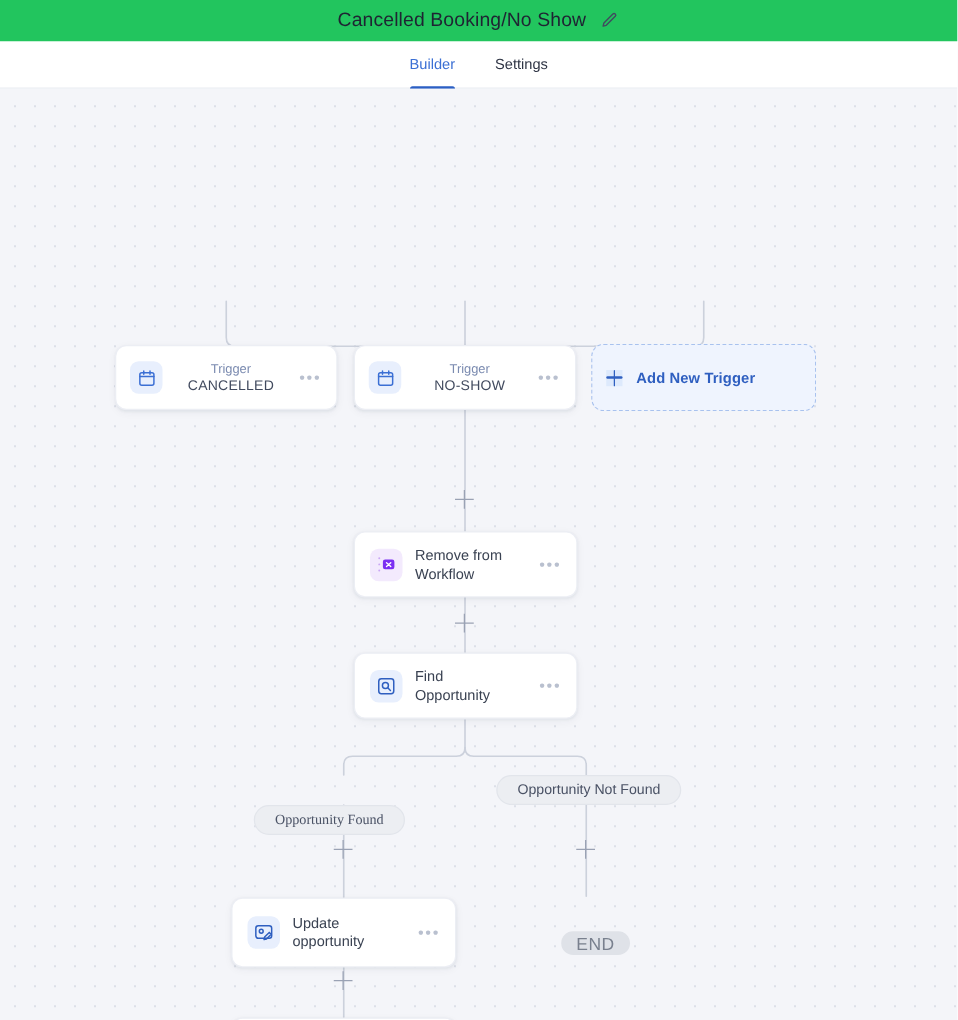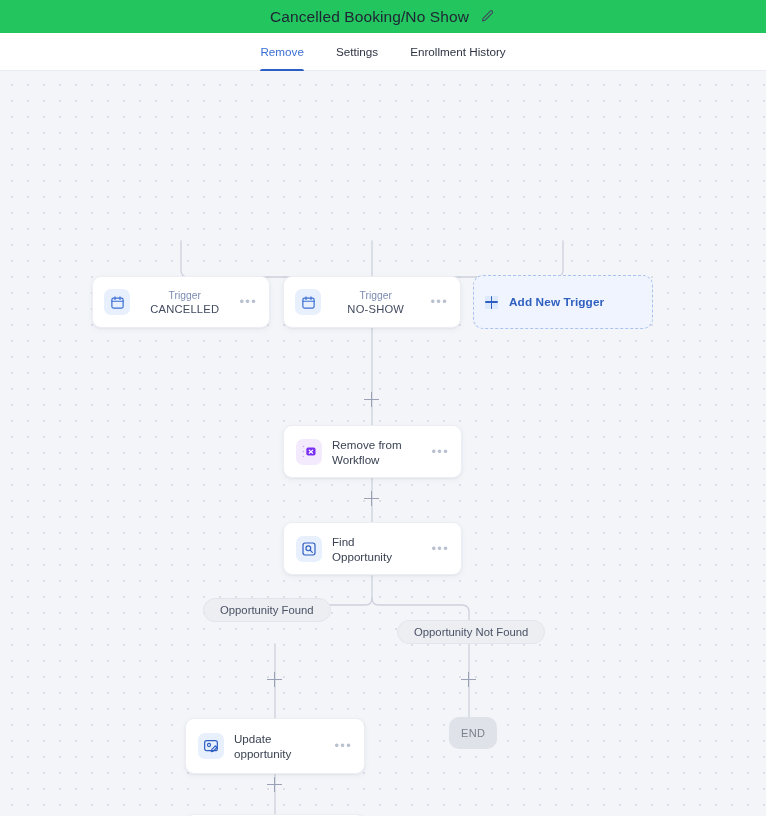--- a/index.html
+++ b/index.html
@@ -226,53 +226,51 @@
     justify-content: center;
     font-size: 11.3px;
     color: #4a5265;
     white-space: nowrap;
     cursor: pointer;
   }
 
   
   .end-pill {
     position: absolute;
-    height: 32px;
+    height: 19px;
     padding: 0 12px;
     border-radius: 10px;
     background: #dfe2e8;
     display: flex;
     align-items: center;
     justify-content: center;
-    font-size: 11px;
+    font-size: 14px;
     color: #79808e;
     letter-spacing: .4px;
+    margin-top: 28px;
   }
 </style>
 </head>
 <body>
 
 <div class="app-header">
   <div class="page-title">Cancelled Booking/No Show</div>
   <div class="edit-title-btn">
     <svg width="15" height="15" viewBox="0 0 24 24" fill="none" stroke="#414a5e" stroke-width="1.8" stroke-linecap="round" stroke-linejoin="round">
       <path d="M16.5 3.5a2.1 2.1 0 0 1 3 3L8 18l-4 1 1-4 11.5-11.5z"></path>
     </svg>
   </div>
 </div>
 
 <div class="tab-bar">
   <div class="tab active">
-    <span>Remove</span>
+    <span>Builder</span>
   </div>
   <div class="tab">
     <span>Settings</span>
-  </div>
-  <div class="tab">
-    <span>Enrollment History</span>
   </div>
 </div>
 
 <div class="canvas">
 
   <svg class="edges" viewBox="0 0 766 745" width="766" height="745">
     <g fill="none" stroke="#ccd1dc" stroke-width="1.3" stroke-linecap="round">
 
       <path d="M181,197 L181,226 Q181,233 188,233 L365,233 Q372,233 372,240 L372,264" transform="translate(0,-27)"></path>
 
@@ -364,21 +362,21 @@
         <rect x="3" y="3" width="18" height="18" rx="3.2"></rect>
         <circle cx="11" cy="11" r="3.6"></circle>
         <path d="M14.1 14.1L17 17"></path>
       </svg>
     </div>
     <div class="node-title">Find Opportunity</div>
     <div style="flex:1"></div>
     <div class="dots">•••</div>
   </div>
 
-  <div class="branch-pill" style="left:203px; top:527px;">
+  <div class="branch-pill" style="left:203px; top:573px;font-family:Liberation Serif, serif;">
     <span>Opportunity Found</span>
   </div>
   <div class="branch-pill" style="left:397px; top:549px;">
     <span>Opportunity Not Found</span>
   </div>
 
   <div class="edge-plus" style="left:267px; top:601px;"></div>
   <div class="edge-plus" style="left:461px; top:601px;"></div>
 
   <div class="end-pill" style="left:449px; top:646px;">

